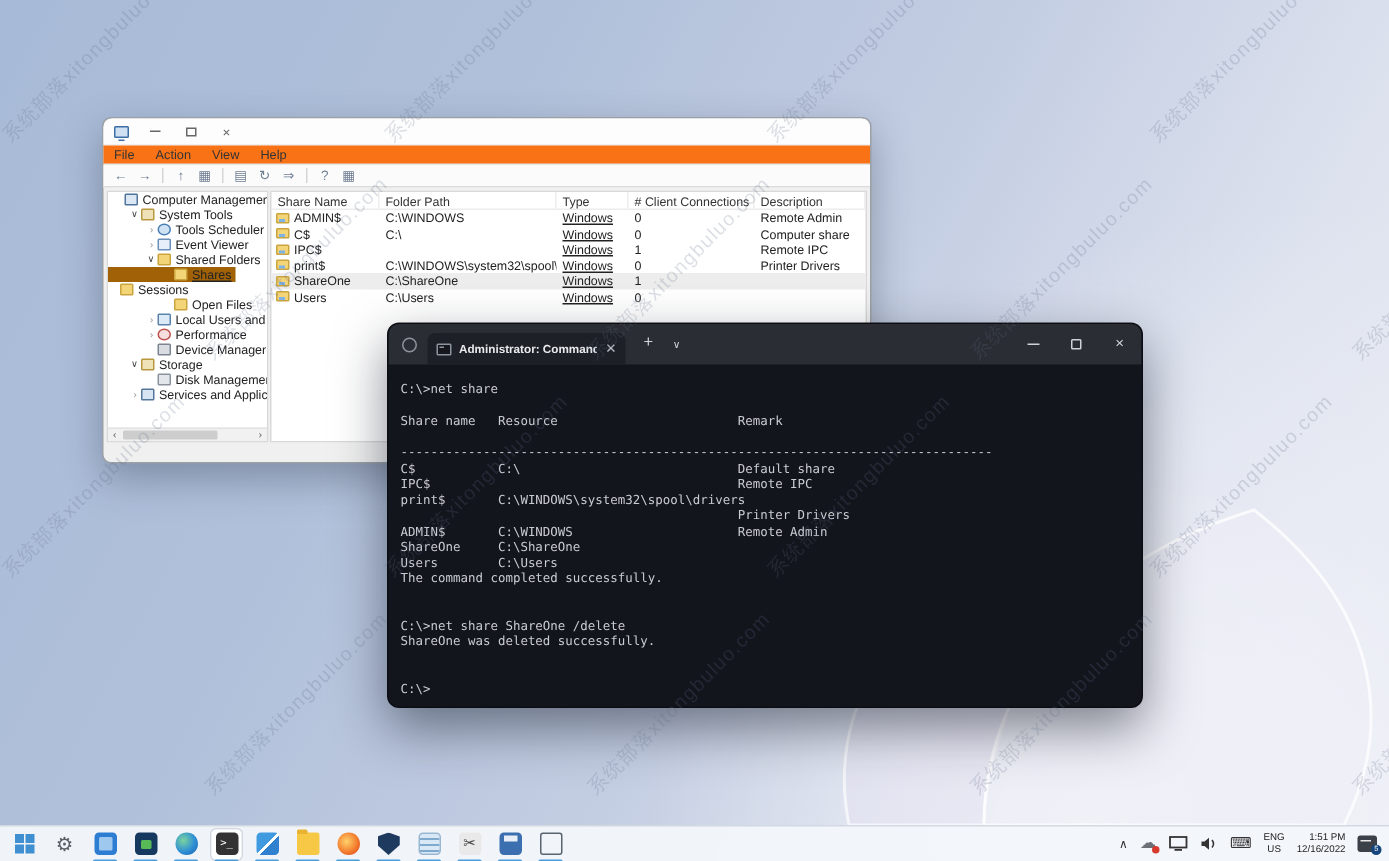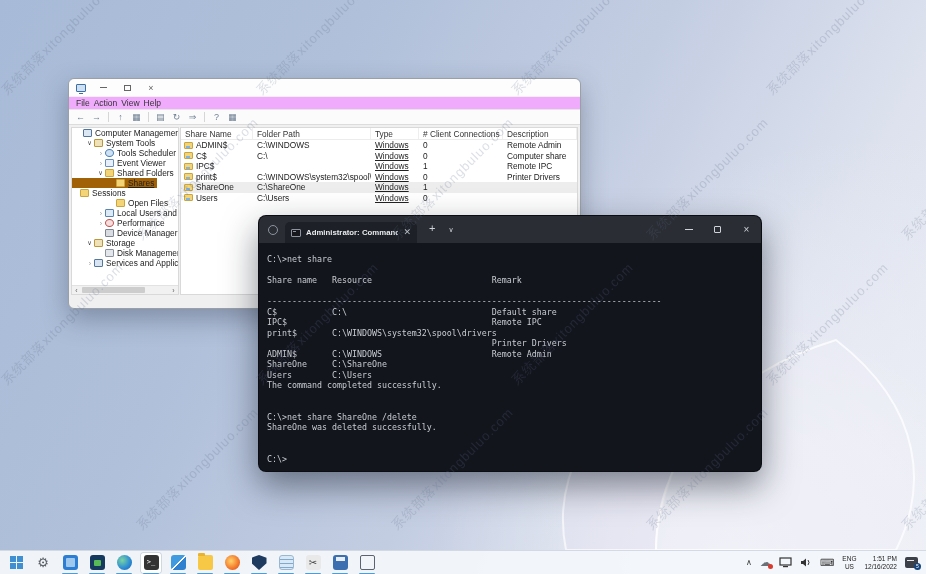--- a/index.html
+++ b/index.html
@@ -24,22 +24,22 @@
   .cm-titlebar{ height:18px; background:#fdfdfd; border-radius:6px 6px 0 0;
        display:flex; align-items:center; border-bottom:1px solid #f0f0f0; }
   .cm-app-icon{ width:10px; height:8px; margin:0 5px 0 7px; background:#cfe0f2;
        border:1px solid #3c6ea5; border-radius:1px; position:relative; }
   .cm-app-icon::after{ content:""; position:absolute; left:2px; right:2px; bottom:-3px; height:1px; background:#3c6ea5; }
   .cm-title{ font-size:8.8px; color:#4a4a4a; flex:1; }
   .cm-controls{ display:flex; height:100%; }
   .cm-ctl{ width:24px; display:flex; align-items:center; justify-content:center; color:#666; font-size:9px; }
   .glyph-min{ width:7px; height:1px; background:#666; }
   .glyph-max{ width:7px; height:6px; border:1px solid #666; }
-  .cm-menubar{ height:13px; background:#f0abfc; display:flex; align-items:center;
-       padding-left:7px; gap:4px; border-bottom:1px solid #e6e6e6; }
+  .cm-menubar{ height:13px; background:#f97316; display:flex; align-items:center;
+       padding-left:7px; gap:14px; border-bottom:1px solid #e6e6e6; }
   .menu-item{ font-size:8.5px; color:#333; }
   .cm-toolbar{ height:15px; background:#fbfbfb; display:flex; align-items:center;
        padding-left:5px; gap:3px; border-bottom:1px solid #dcdcdc; }
   .tbx{ width:13px; height:12px; display:flex; align-items:center; justify-content:center;
        font-size:9px; color:#6f7f93; }
   .tbx-sep{ width:1px; height:10px; background:#d6d6d6; margin:0 2px; }
   .cm-body{ position:absolute; top:47px; left:1px; right:1px; bottom:1px; background:#f0f0f0; border-radius:0 0 5px 5px; }
   .cm-tree-pane{ position:absolute; left:1px; top:1px; width:108px; bottom:12px;
        background:#fff; border:1px solid #d9d9d9; overflow:hidden; }
   .cm-table-pane{ position:absolute; left:110px; top:1px; right:1px; bottom:12px;

